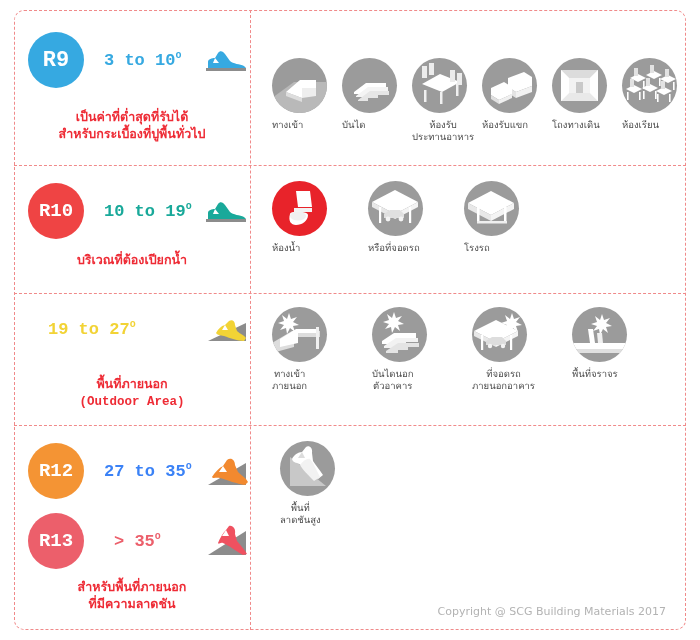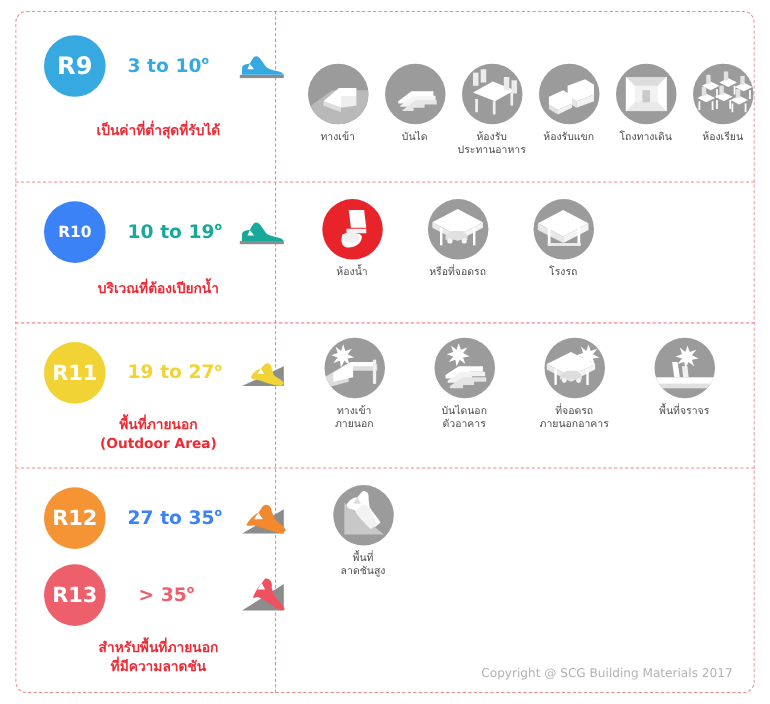--- a/index.html
+++ b/index.html
@@ -42,22 +42,22 @@
   
   .row { position: absolute; left: 14px; width: 672px; }
   #row-1 { top: 10px;  height: 155px; }
   #row-2 { top: 165px; height: 128px; }
   #row-3 { top: 293px; height: 132px; }
   #row-4 { top: 425px; height: 205px; }
 
   
   .left-col {
     position: absolute;
-    left: 12px; top: 0;
-    width: 236px; height: 100%;
+    left: 0; top: 0;
+    width: 236px; height: 100%; font-family: Liberation Mono, monospace;
   }
   .grade-line {
     position: absolute;
     display: flex;
     align-items: center;
     left: 14px;
     width: 222px;
   }
   .badge {
     width: 56px; height: 56px;
@@ -116,21 +116,21 @@
   .icon-strip {
     position: absolute;
     left: 10px;
     display: flex;
     align-items: flex-start;
   }
   .icon-cell {
     width: 70px;
     display: flex;
     flex-direction: column;
-    align-items: center;
+    align-items: flex-start;
   }
   .icon-circle {
     width: 55px; height: 55px;
     border-radius: 50%;
     background: #9b9b9b;
     position: relative;
     overflow: hidden;
     flex: 0 0 auto;
   }
   .icon-circle.red { background: #e8232a; }
@@ -174,20 +174,21 @@
         <div class="shoe-wrap">
           <svg width="46" height="36" viewBox="0 0 46 36">
             <rect x="2" y="26" width="40" height="3" fill="#8c8c8c"></rect>
             <path d="M4 26 L4 20 C4 17 8 16 11 16 L14 11 C16 8 19 9 21 12 L26 19 C29 22 36 22 40 24 L42 26 Z" fill="#36a9e1"></path>
             <path d="M11 16 L15 21 L9 21 Z" fill="#ffffff"></path>
           </svg>
         </div>
       </div>
       <div class="caption" style="top:100px">
         <div>เป็นค่าที่ต่ำสุดที่รับได้</div>
+        <div>สำหรับกระเบื้องที่ปูพื้นทั่วไป</div>
       </div>
     </div>
 
     <div class="right-col">
       <div class="icon-strip" style="top:48px; left:8px">
 
         <div class="icon-cell">
           <div class="icon-circle">
             <svg width="55" height="55" viewBox="0 0 55 55">
               <path d="M0 40 L22 24 L55 24 L55 55 L0 55 Z" fill="#b9b9b9"></path>
@@ -303,21 +304,21 @@
           </div>
         </div>
 
       </div>
     </div>
   </div>
 
   <div class="row" id="row-2">
     <div class="left-col">
       <div class="grade-line" style="top:18px">
-        <div class="badge" style="background:#3b82f6; font-size:14px">R10</div>
+        <div class="badge" style="background:#ef4444; font-size:19px">R10</div>
         <div class="range" style="color:#19a99a">
           <span>10 to 19</span><span class="deg">o</span>
         </div>
         <div class="shoe-wrap">
           <svg width="46" height="36" viewBox="0 0 46 36">
             <rect x="2" y="26" width="40" height="3" fill="#8c8c8c"></rect>
             <path d="M4 26 L4 20 C4 17 8 16 11 16 L14 11 C16 8 19 9 21 12 L26 19 C29 22 36 22 40 24 L42 26 Z" fill="#19a99a"></path>
             <path d="M11 16 L15 21 L9 21 Z" fill="#ffffff"></path>
           </svg>
         </div>
@@ -378,21 +379,20 @@
           </div>
         </div>
 
       </div>
     </div>
   </div>
 
   <div class="row" id="row-3">
     <div class="left-col">
       <div class="grade-line" style="top:18px">
-        <div class="badge" style="background:#f2d335; font-size:19px">R11</div>
         <div class="range" style="color:#f2d335">
           <span>19 to 27</span><span class="deg">o</span>
         </div>
         <div class="shoe-wrap">
           <svg width="46" height="36" viewBox="0 0 46 36">
             <path d="M4 30 L42 30 L42 12 Z" fill="#8c8c8c"></path>
             <path d="M12 22 C14 18 17 15 21 14 L25 10 C28 8 31 10 31 14 L33 20 C36 23 40 24 42 27 L40 30 C34 30 26 27 20 25 C16 24 13 24 12 22 Z" fill="#f2d335"></path>
             <path d="M21 14 L24 19 L18 19 Z" fill="#ffffff"></path>
           </svg>
         </div>

